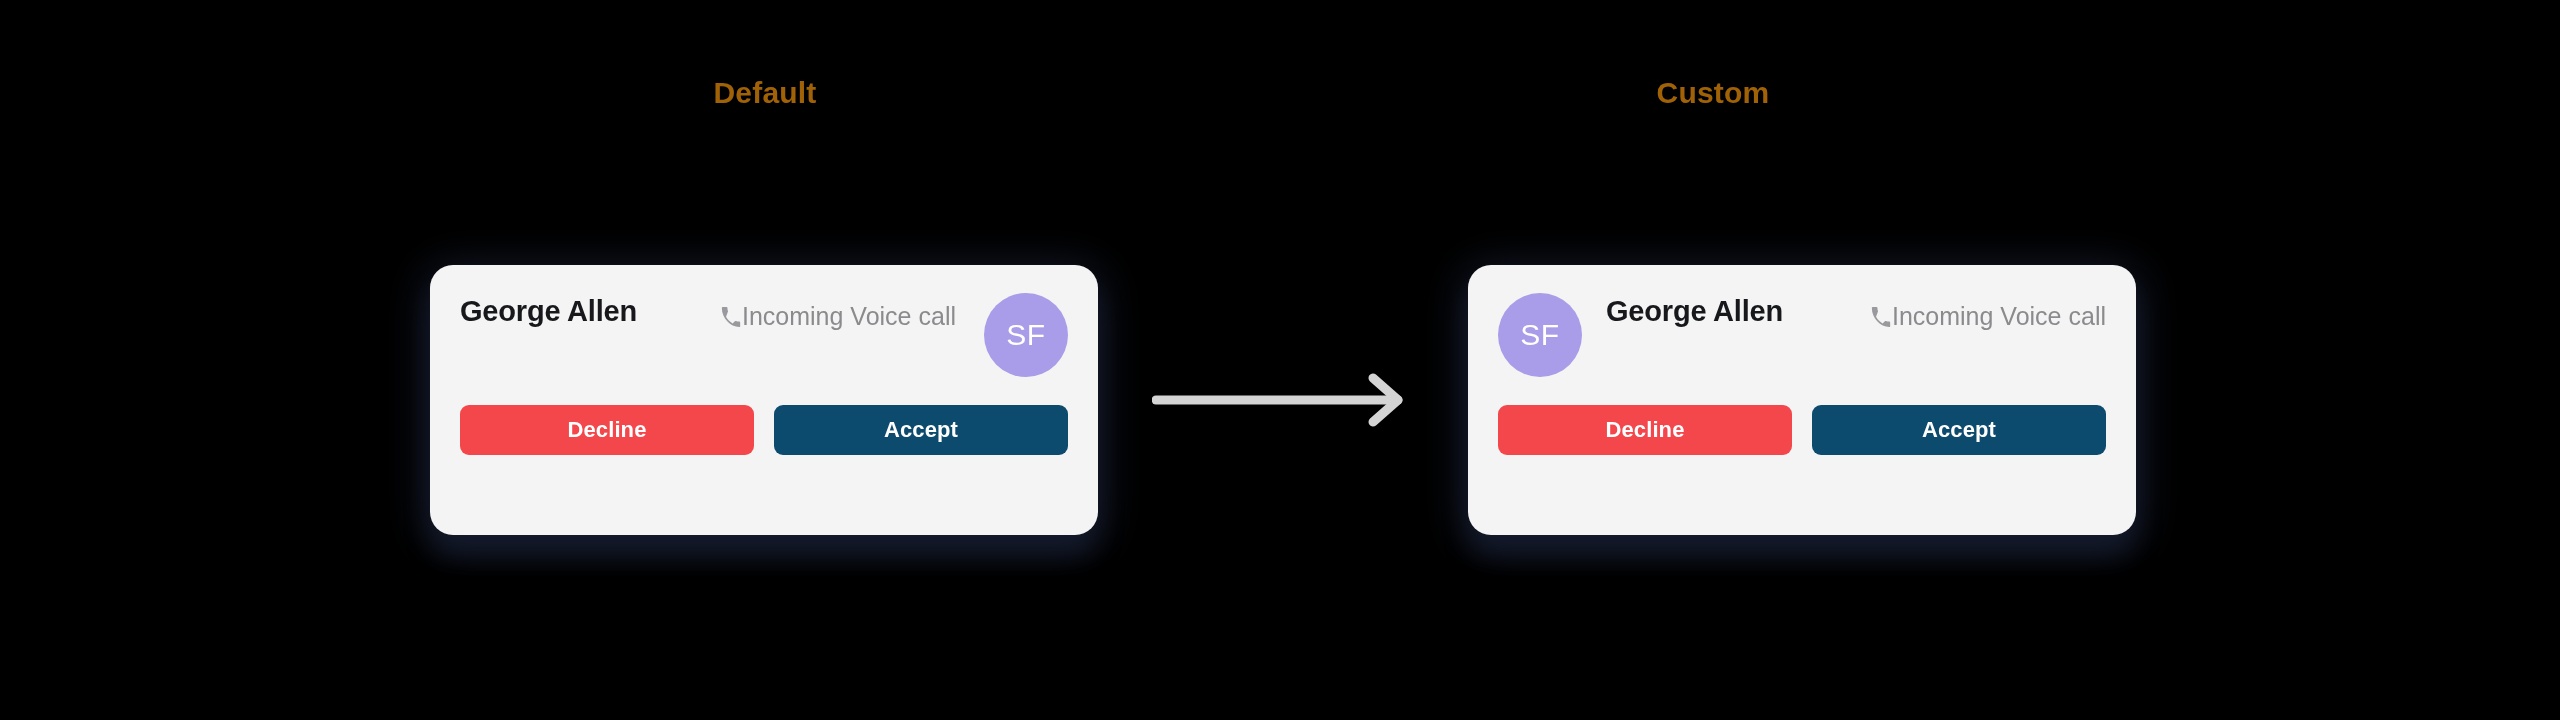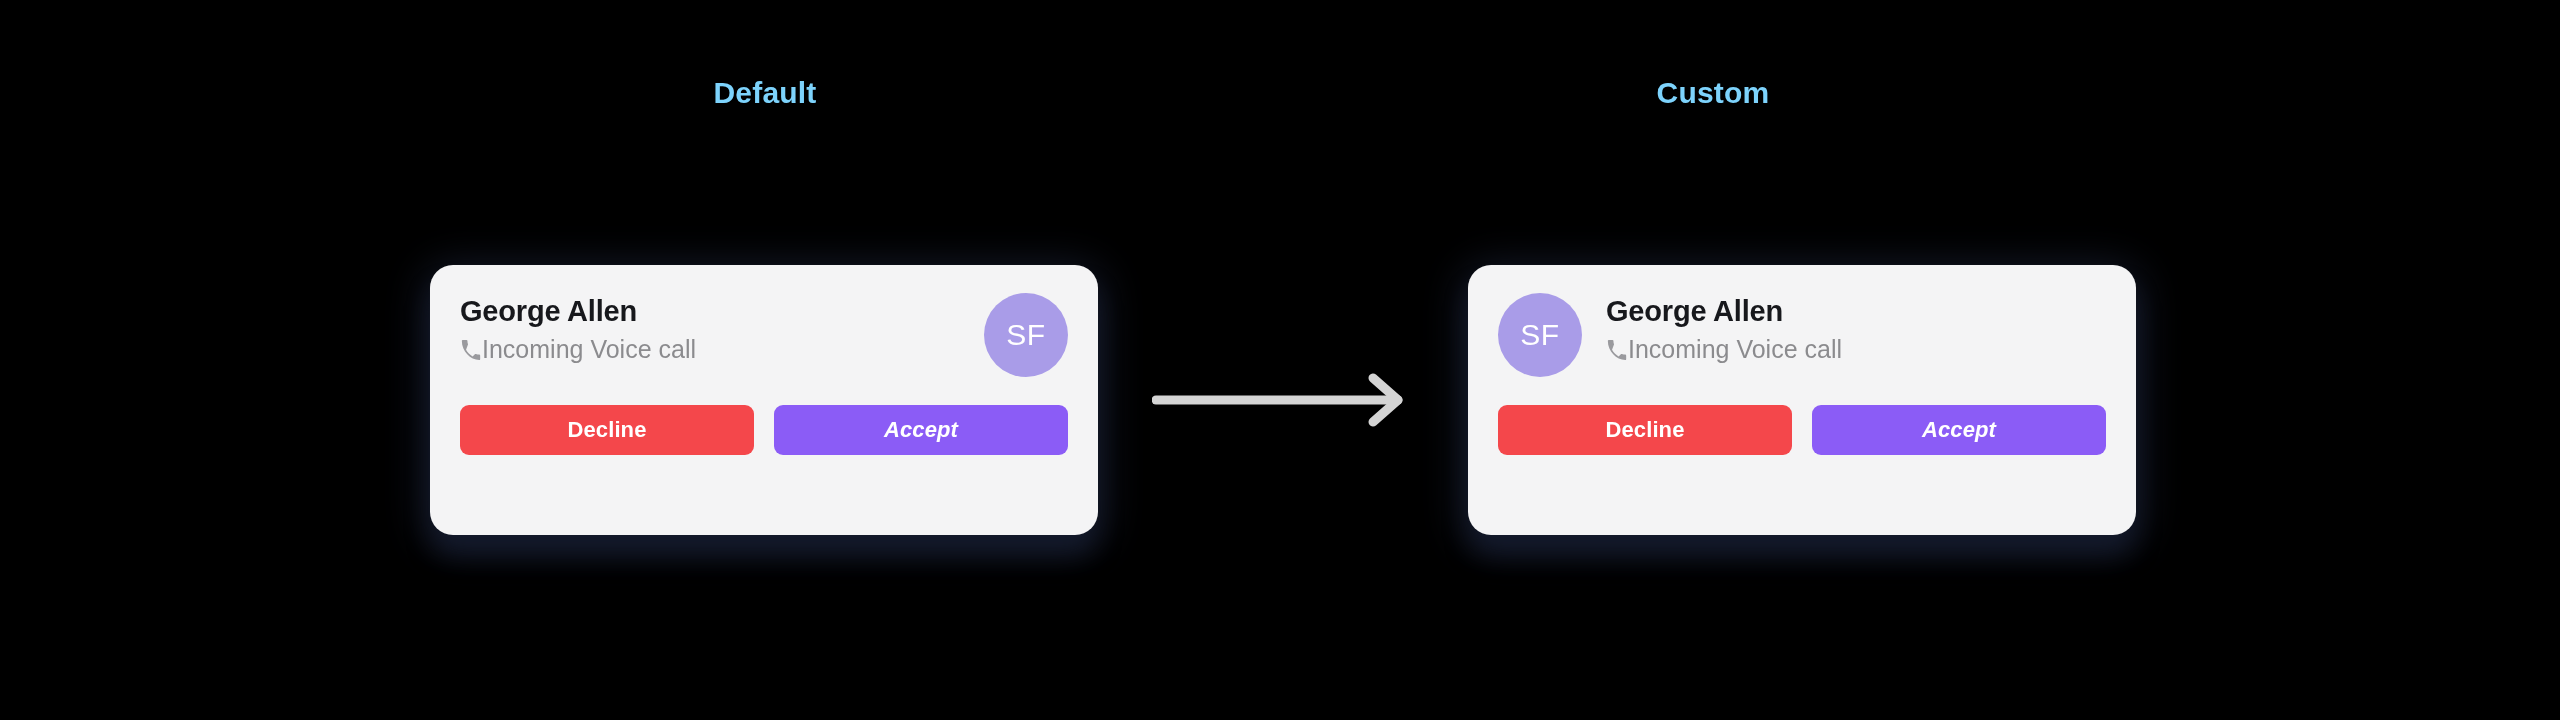--- a/index.html
+++ b/index.html
@@ -20,21 +20,21 @@
     inset: 0;
     background: #000000;
   }
 
   
   .col-label {
     position: absolute;
     top: 78px;
     font-size: 30px;
     font-weight: bold;
-    color: #7dd3fc;
+    color: #a16207;
     letter-spacing: 0.2px;
     text-align: center;
     white-space: nowrap;
     transform: translateX(-50%);
     line-height: 1;
   }
   .col-label.left  { left: 765px; }
   .col-label.right { left: 1713px; }
 
   
@@ -62,21 +62,21 @@
     display: flex;
     align-items: flex-start;
     gap: 18px;
     height: 92px;
   }
   .card.left .card-head  { flex-direction: row; }
   .card.right .card-head { flex-direction: row; }
 
   .head-text {
     display: flex;
-    flex-direction: column;
+    flex-direction: row;
     justify-content: space-between;
     flex: 1 1 auto;
     min-width: 0;
     padding-top: 2px;
   }
 
   .caller-name {
     font-size: 29px;
     font-weight: bold;
     color: #17181c;
@@ -145,21 +145,21 @@
     font-weight: bold;
     letter-spacing: 0.1px;
     cursor: pointer;
     display: flex;
     align-items: center;
     justify-content: center;
     padding: 0;
     line-height: 1;
   }
   .action-btn.decline { background: #f4474b; }
-  .action-btn.accept  { background: #8b5cf6; font-style: italic; }
+  .action-btn.accept  { background: #0c4a6e; }
 
   
   .arrow {
     position: absolute;
     left: 1152px;
     top: 372px;
     width: 256px;
     height: 56px;
     color: #d4d4d4;
   }

